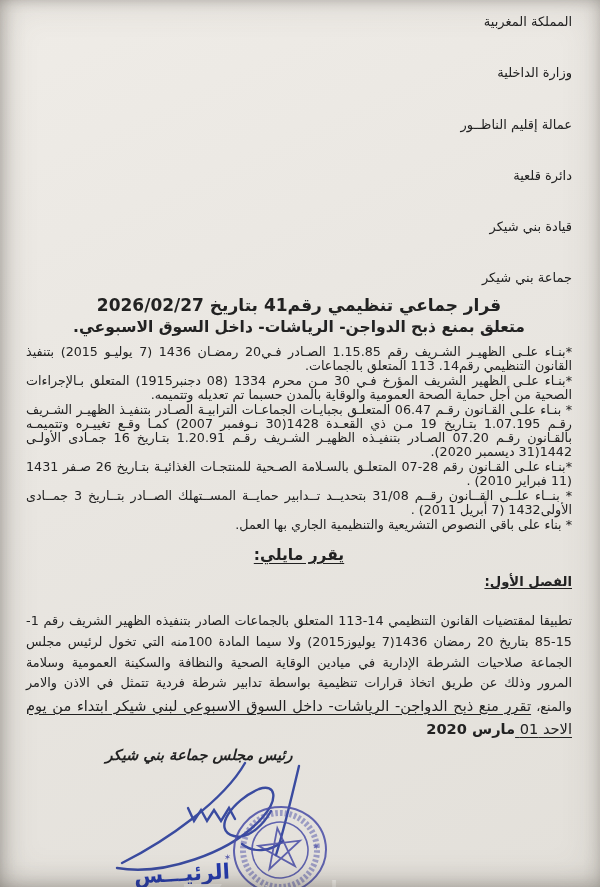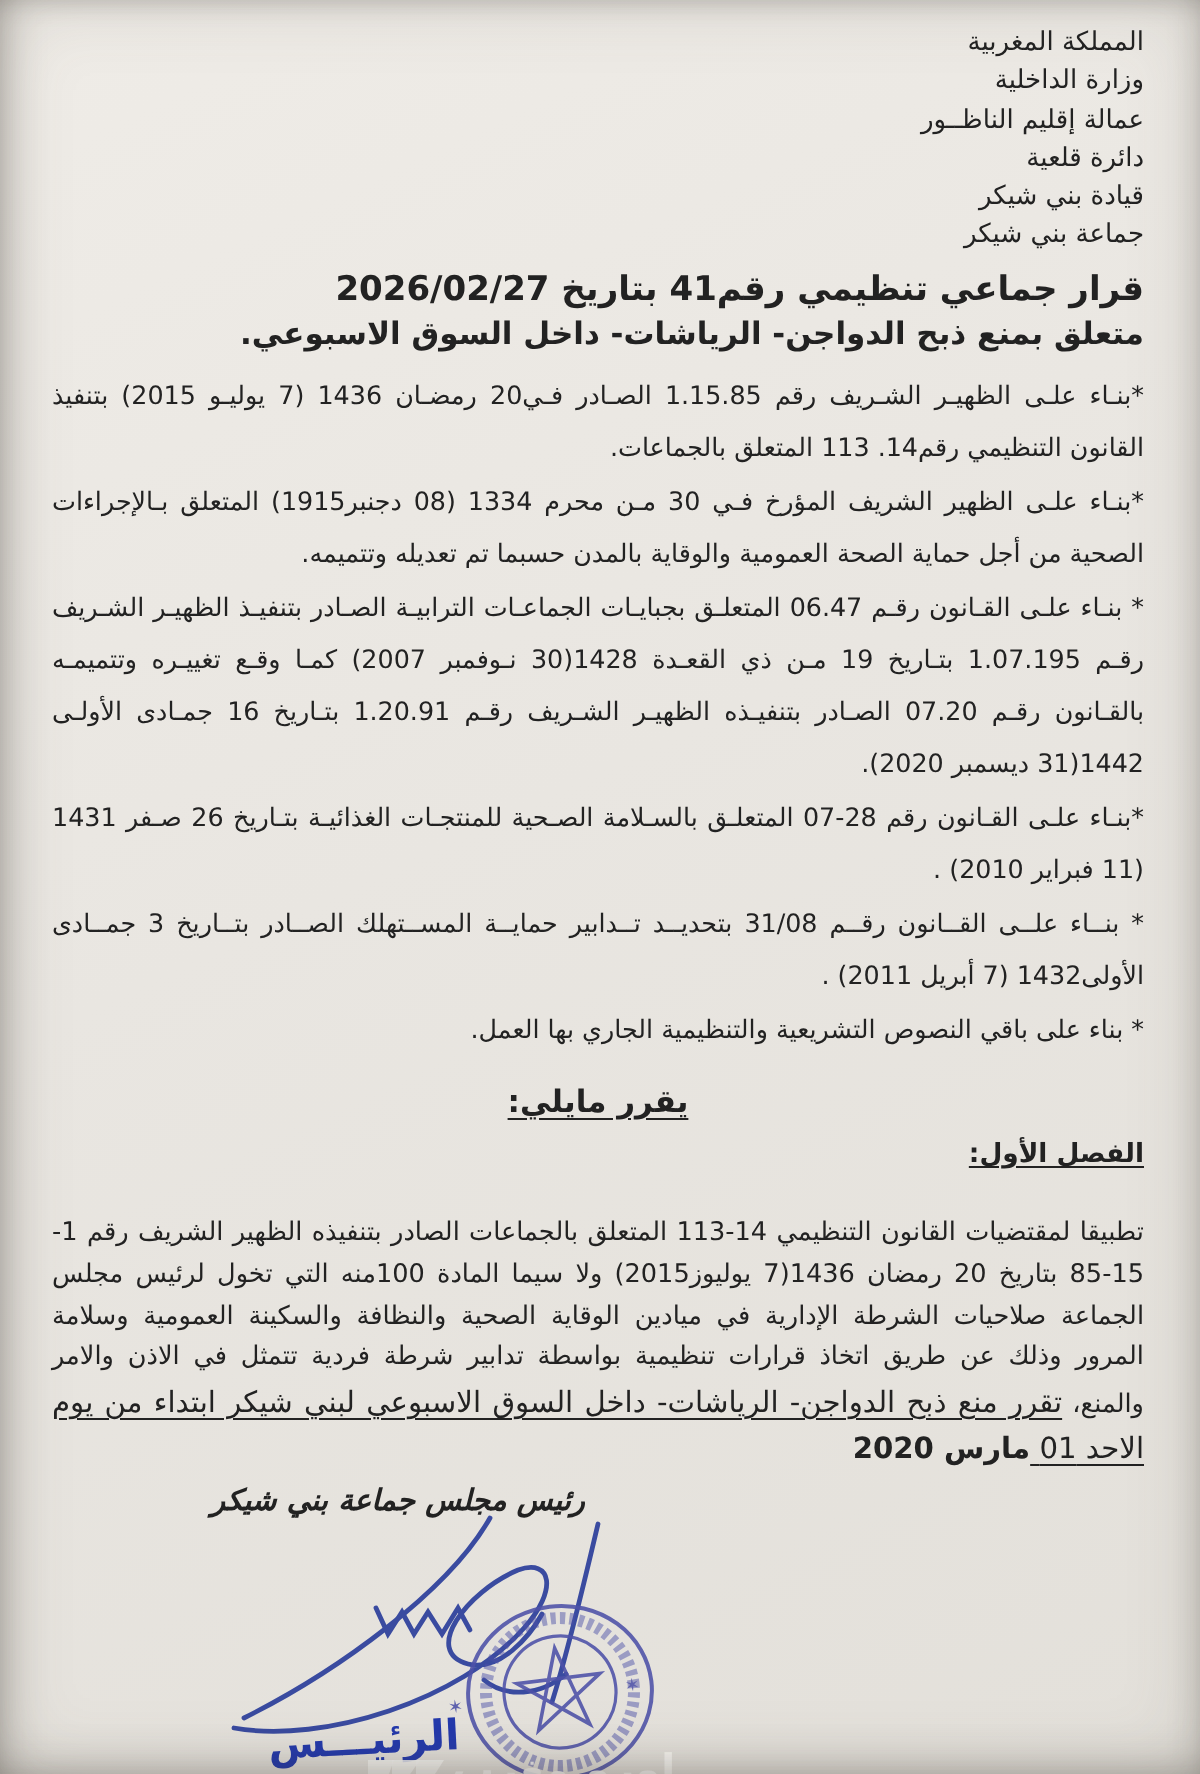--- a/index.html
+++ b/index.html
@@ -16,31 +16,31 @@
     padding:12px 28px 0 26px;
   }
   .page::after{
     content:"";position:absolute;inset:0;pointer-events:none;
     box-shadow:inset 0 0 38px rgba(88,82,72,.18),
                inset 14px 0 22px -14px rgba(60,55,48,.35),
                inset -10px 0 18px -12px rgba(60,55,48,.22),
                inset 0 -14px 22px -12px rgba(60,55,48,.28),
                inset 0 10px 14px -10px rgba(60,55,48,.20);
   }
-  .letterhead{text-align:left;direction:rtl;margin-left:6px;}
+  .letterhead{text-align:left;direction:rtl;margin-left:6px;gap:32px;}
   .letterhead div{font-size:13px;line-height:19.3px;text-align:left;direction:rtl;}
   .letterhead{display:flex;flex-direction:column;align-items:flex-start;}
   
   .letterhead{align-items:flex-start;}
-  .titleblock{margin-top:7px;}
+  .titleblock{text-align:center;margin-top:7px;}
   .title-l1{font-size:17px;font-weight:bold;letter-spacing:.2px;}
   .title-l2{font-size:15.5px;font-weight:bold;margin-top:3px;}
   .preamble{margin-top:9px;}
   .preamble p{
-    margin:0 0 1px 0;font-size:12.7px;line-height:26px;
+    margin:0 0 1px 0;font-size:12.7px;line-height:14px;
     text-align:justify;text-justify:inter-word;
   }
   .decision{
     text-align:center;font-size:15.5px;font-weight:bold;
     text-decoration:underline;text-underline-offset:3px;
     margin:14px 0 8px 0;letter-spacing:.3px;
   }
   .article{margin:0;font-size:12.8px;line-height:20.6px;text-align:justify;}
   .art-label{font-weight:bold;text-decoration:underline;text-underline-offset:2px;font-size:13.2px;}
   .a1-label{display:block;margin-bottom:19px;}

